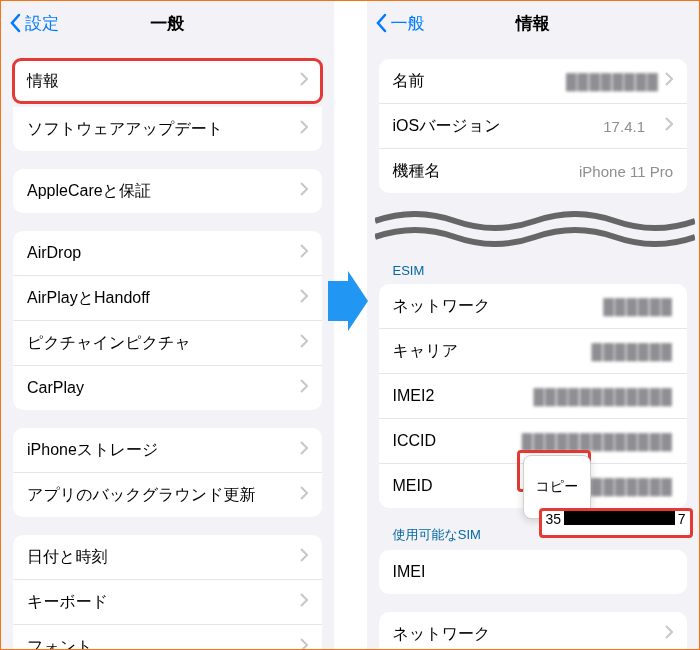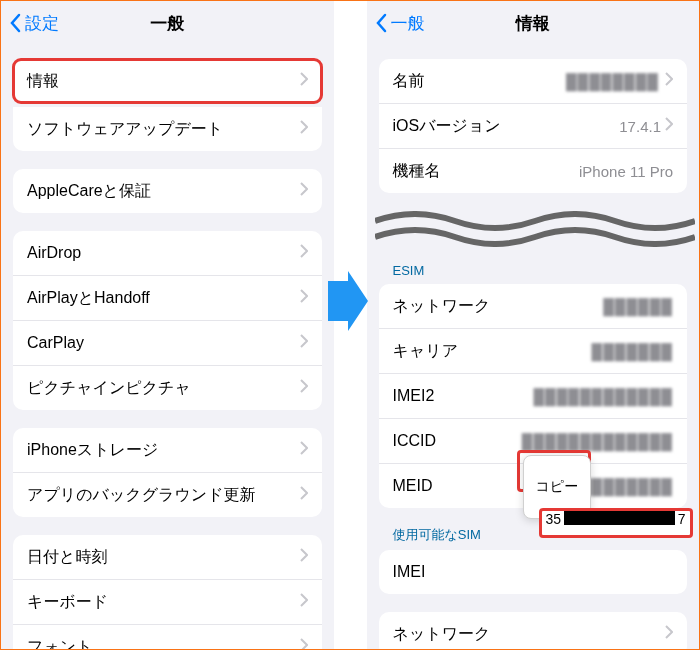--- a/index.html
+++ b/index.html
@@ -76,27 +76,27 @@
               <path d="M1 1l6 6-6 6" stroke="#c7c7cc" stroke-width="2" fill="none"></path>
             </svg></span>
         </div>
       <div class="row">
           <span>AirPlayとHandoff</span>
           <span class="chev"><svg viewBox="0 0 8 14">
               <path d="M1 1l6 6-6 6" stroke="#c7c7cc" stroke-width="2" fill="none"></path>
             </svg></span>
         </div>
       <div class="row">
+          <span>ピクチャインピクチャ</span>
+          <span class="chev"><svg viewBox="0 0 8 14">
+              <path d="M1 1l6 6-6 6" stroke="#c7c7cc" stroke-width="2" fill="none"></path>
+            </svg></span>
+        </div>
+      <div class="row">
           <span>CarPlay</span>
-          <span class="chev"><svg viewBox="0 0 8 14">
-              <path d="M1 1l6 6-6 6" stroke="#c7c7cc" stroke-width="2" fill="none"></path>
-            </svg></span>
-        </div>
-      <div class="row">
-          <span>ピクチャインピクチャ</span>
           <span class="chev"><svg viewBox="0 0 8 14">
               <path d="M1 1l6 6-6 6" stroke="#c7c7cc" stroke-width="2" fill="none"></path>
             </svg></span>
         </div>
     </div>
 
     <div class="grp">
       <div class="row">
           <span>iPhoneストレージ</span>
           <span class="chev"><svg viewBox="0 0 8 14">
@@ -155,21 +155,21 @@
           <span>名前</span>
           <span style="display:flex;align-items:center;gap:6px">
             <span class="val blur">████████</span>
             <span class="chev"><svg viewBox="0 0 8 14">
                 <path d="M1 1l6 6-6 6" stroke="#c7c7cc" stroke-width="2" fill="none"></path>
               </svg></span>
           </span>
         </div>
       <div class="row">
           <span>iOSバージョン</span>
-          <span style="display:flex;align-items:center;gap:4px">
+          <span style="display:flex;align-items:center;gap:20px">
             <span class="val">17.4.1</span>
             <span class="chev"><svg viewBox="0 0 8 14">
                 <path d="M1 1l6 6-6 6" stroke="#c7c7cc" stroke-width="2" fill="none"></path>
               </svg></span>
           </span>
         </div>
       <div class="row">
           <span>機種名</span>
           <span class="val">iPhone 11 Pro</span>
         </div>

